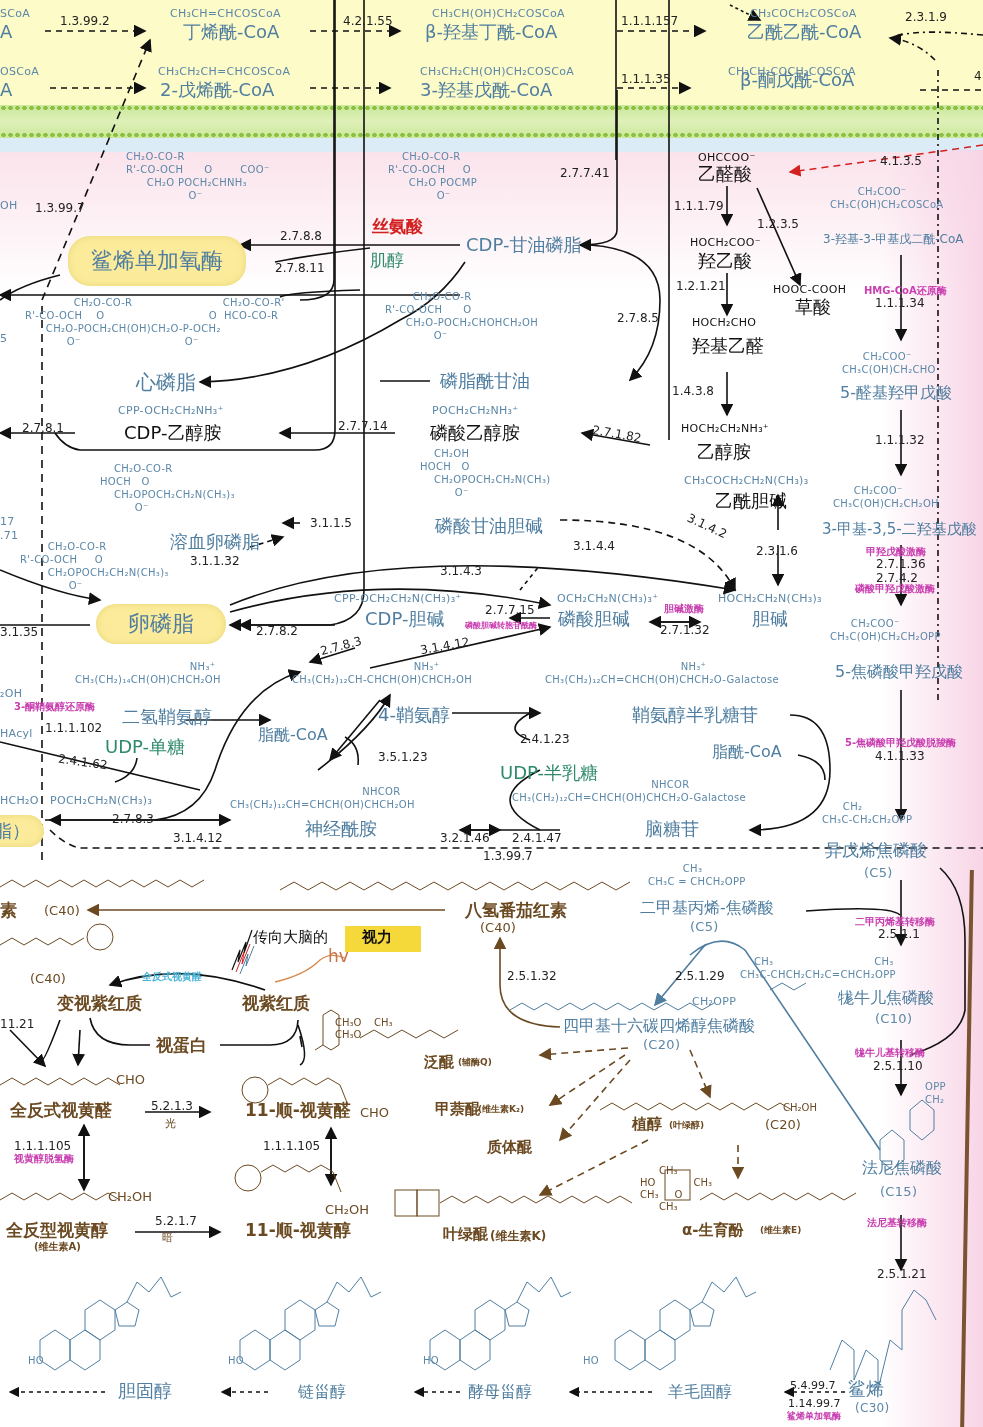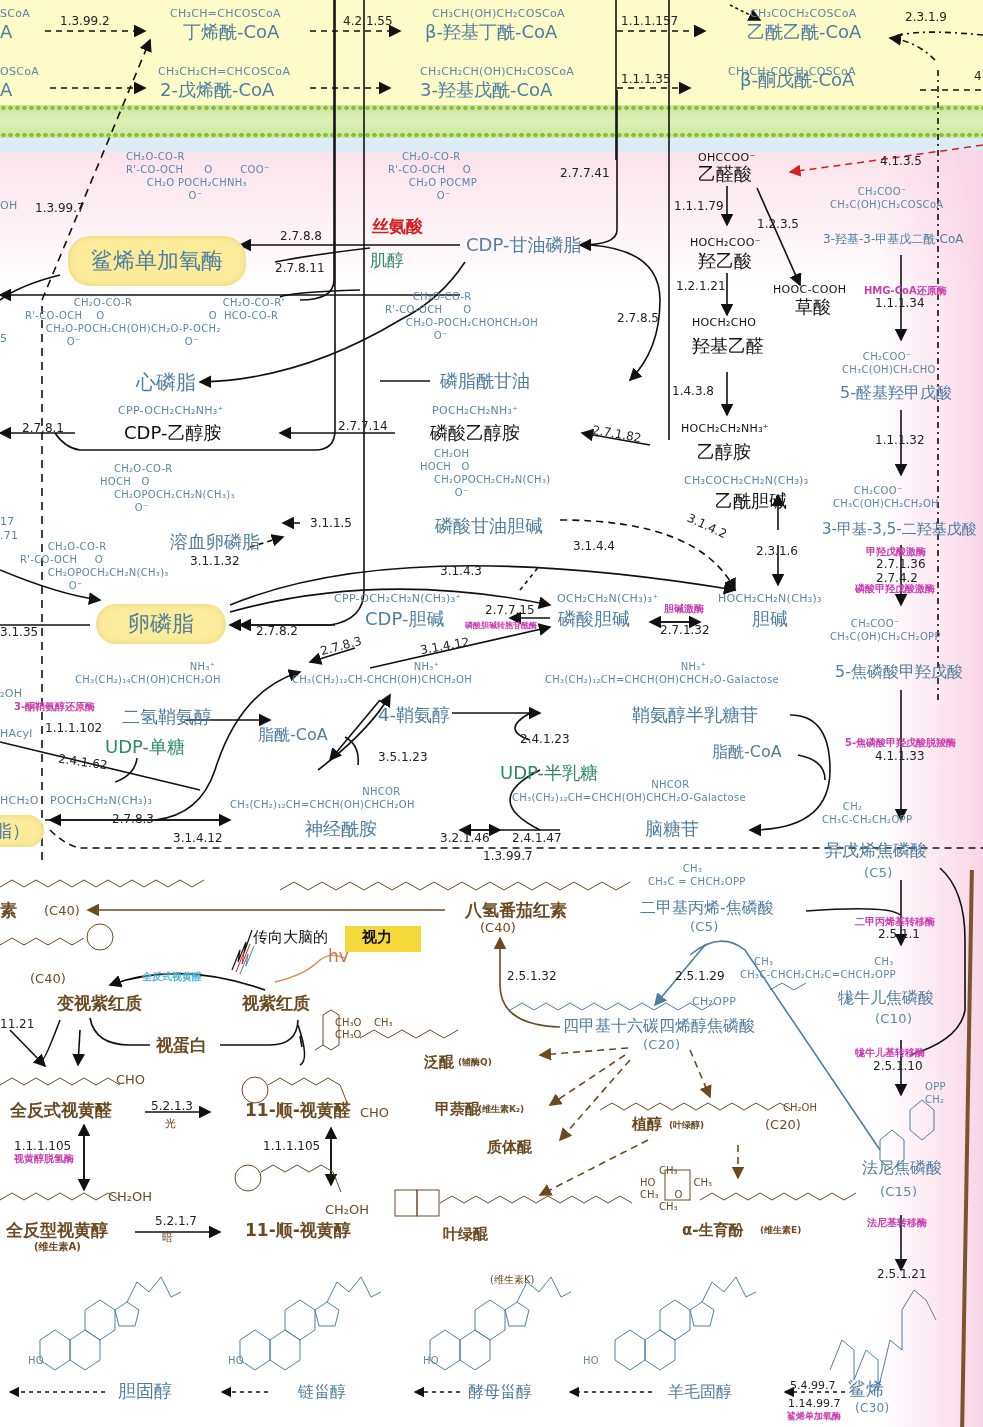--- a/index.html
+++ b/index.html
@@ -482,21 +482,21 @@
 <div class="t br" style="left:424px;top:1055px;font-size:15px">泛醌</div>
 <div class="t brs" style="left:458px;top:1058px;font-size:9px;font-weight:bold">(辅酶Q)</div>
 <div class="t br" style="left:435px;top:1102px;font-size:15px">甲萘醌</div>
 <div class="t brs" style="left:478px;top:1105px;font-size:9px;font-weight:bold">(维生素K₂)</div>
 <div class="t br" style="left:487px;top:1140px;font-size:15px">质体醌</div>
 <div class="t brs" style="left:783px;top:1103px;font-size:10px">CH₂OH</div>
 <div class="t br" style="left:632px;top:1117px;font-size:15px">植醇</div>
 <div class="t brs" style="left:669px;top:1121px;font-size:9px;font-weight:bold">(叶绿醇)</div>
 <div class="t brs" style="left:765px;top:1118px">(C20)</div>
 <div class="t br" style="left:443px;top:1227px;font-size:15px">叶绿醌</div>
-<div class="t brs" style="left:490px;top:1275px;font-size:10px;font-weight:normal">(维生素K)</div>
+<div class="t brs" style="left:490px;top:1230px;font-size:12px;font-weight:bold">(维生素K)</div>
 <div class="t brs" style="left:640px;top:1165px;font-size:10px;line-height:12px;white-space:pre">      CH₃
 HO            CH₃
 CH₃     O
       CH₃</div>
 <div class="t br" style="left:682px;top:1223px;font-size:15px">α-生育酚</div>
 <div class="t brs" style="left:760px;top:1226px;font-size:9px;font-weight:bold">(维生素E)</div>
 
 <div class="t f" style="left:28px;top:1356px;font-size:10px">HO</div>
 <div class="t f" style="left:228px;top:1356px;font-size:10px">HO</div>
 <div class="t f" style="left:423px;top:1356px;font-size:10px">HO</div>

